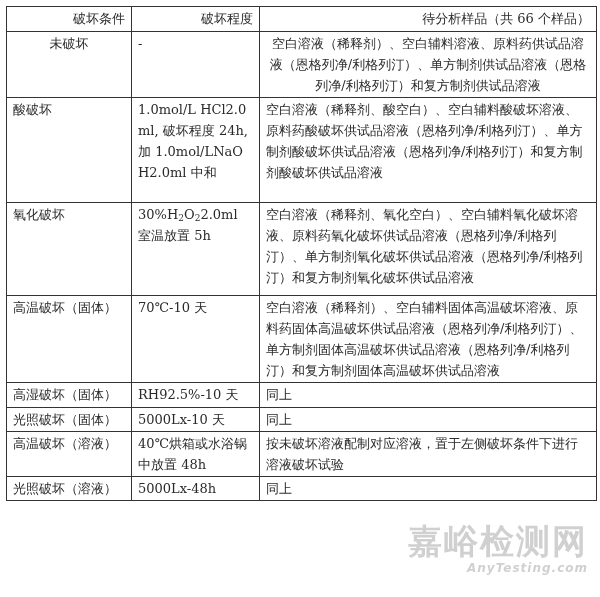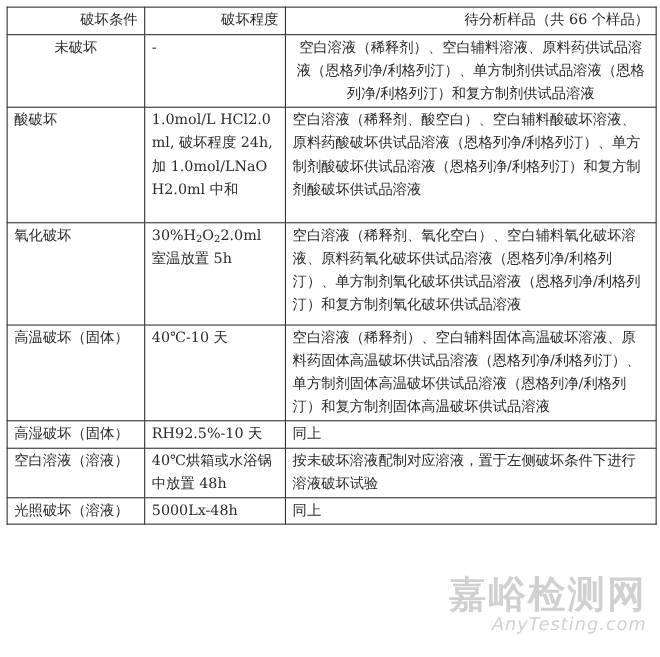--- a/index.html
+++ b/index.html
@@ -28,21 +28,21 @@
   tr.r6 td { height: 22px; }
   tr.r7 td { height: 20px; }
   tr.r8 td { height: 42px; }
   tr.r9 td { height: 19px; }
   sub { font-size: 9px; vertical-align: -2px; line-height: 0; }
   .watermark {
     position: absolute; right: 12px; bottom: 20px; text-align: right;
     color: rgba(170,170,170,0.55); pointer-events: none;
   }
   .wm-cn { font-family: "DejaVu Sans", sans-serif; font-size: 34px; font-weight: bold; letter-spacing: 2px; line-height: 36px; }
-  .wm-en { font-family: "DejaVu Sans", sans-serif; font-size: 16px; font-style: italic; font-weight: normal; letter-spacing: 1px; line-height: 18px; }
+  .wm-en { font-family: "DejaVu Sans", sans-serif; font-size: 12px; font-style: italic; font-weight: bold; letter-spacing: 1px; line-height: 18px; }
 </style>
 </head>
 <body>
 
 <table class="doc-table">
   <colgroup>
     <col class="c1">
       <col class="c2">
       <col class="c3">
   </colgroup>
@@ -64,30 +64,35 @@
       <td class="col2txt">1.0mol/L HCl2.0ml, 破坏程度 24h, 加 1.0mol/LNaOH2.0ml 中和</td>
       <td>空白溶液（稀释剂、酸空白）、空白辅料酸破坏溶液、原料药酸破坏供试品溶液（恩格列净/利格列汀）、单方制剂酸破坏供试品溶液（恩格列净/利格列汀）和复方制剂酸破坏供试品溶液</td>
     </tr>
     <tr class="r4">
       <td>氧化破坏</td>
       <td class="col2txt"><span>30%H</span><sub>2</sub><span>O</span><sub>2</sub><span>2.0ml 室温放置 5h</span></td>
       <td>空白溶液（稀释剂、氧化空白）、空白辅料氧化破坏溶液、原料药氧化破坏供试品溶液（恩格列净/利格列汀）、单方制剂氧化破坏供试品溶液（恩格列净/利格列汀）和复方制剂氧化破坏供试品溶液</td>
     </tr>
     <tr class="r5">
       <td>高温破坏（固体）</td>
-      <td class="col2txt">40℃-10 天</td>
+      <td class="col2txt">70℃-10 天</td>
       <td>空白溶液（稀释剂）、空白辅料固体高温破坏溶液、原料药固体高温破坏供试品溶液（恩格列净/利格列汀）、单方制剂固体高温破坏供试品溶液（恩格列净/利格列汀）和复方制剂固体高温破坏供试品溶液</td>
     </tr>
     <tr class="r6">
       <td>高湿破坏（固体）</td>
       <td class="col2txt">RH92.5%-10 天</td>
       <td>同上</td>
     </tr>
+    <tr class="r7">
+      <td>光照破坏（固体）</td>
+      <td class="col2txt">5000Lx-10 天</td>
+      <td>同上</td>
+    </tr>
     <tr class="r8">
-      <td>空白溶液（溶液）</td>
+      <td>高温破坏（溶液）</td>
       <td class="col2txt">40℃烘箱或水浴锅中放置 48h</td>
       <td>按未破坏溶液配制对应溶液，置于左侧破坏条件下进行溶液破坏试验</td>
     </tr>
     <tr class="r9">
       <td>光照破坏（溶液）</td>
       <td class="col2txt">5000Lx-48h</td>
       <td>同上</td>
     </tr>
   </tbody>
 </table>

